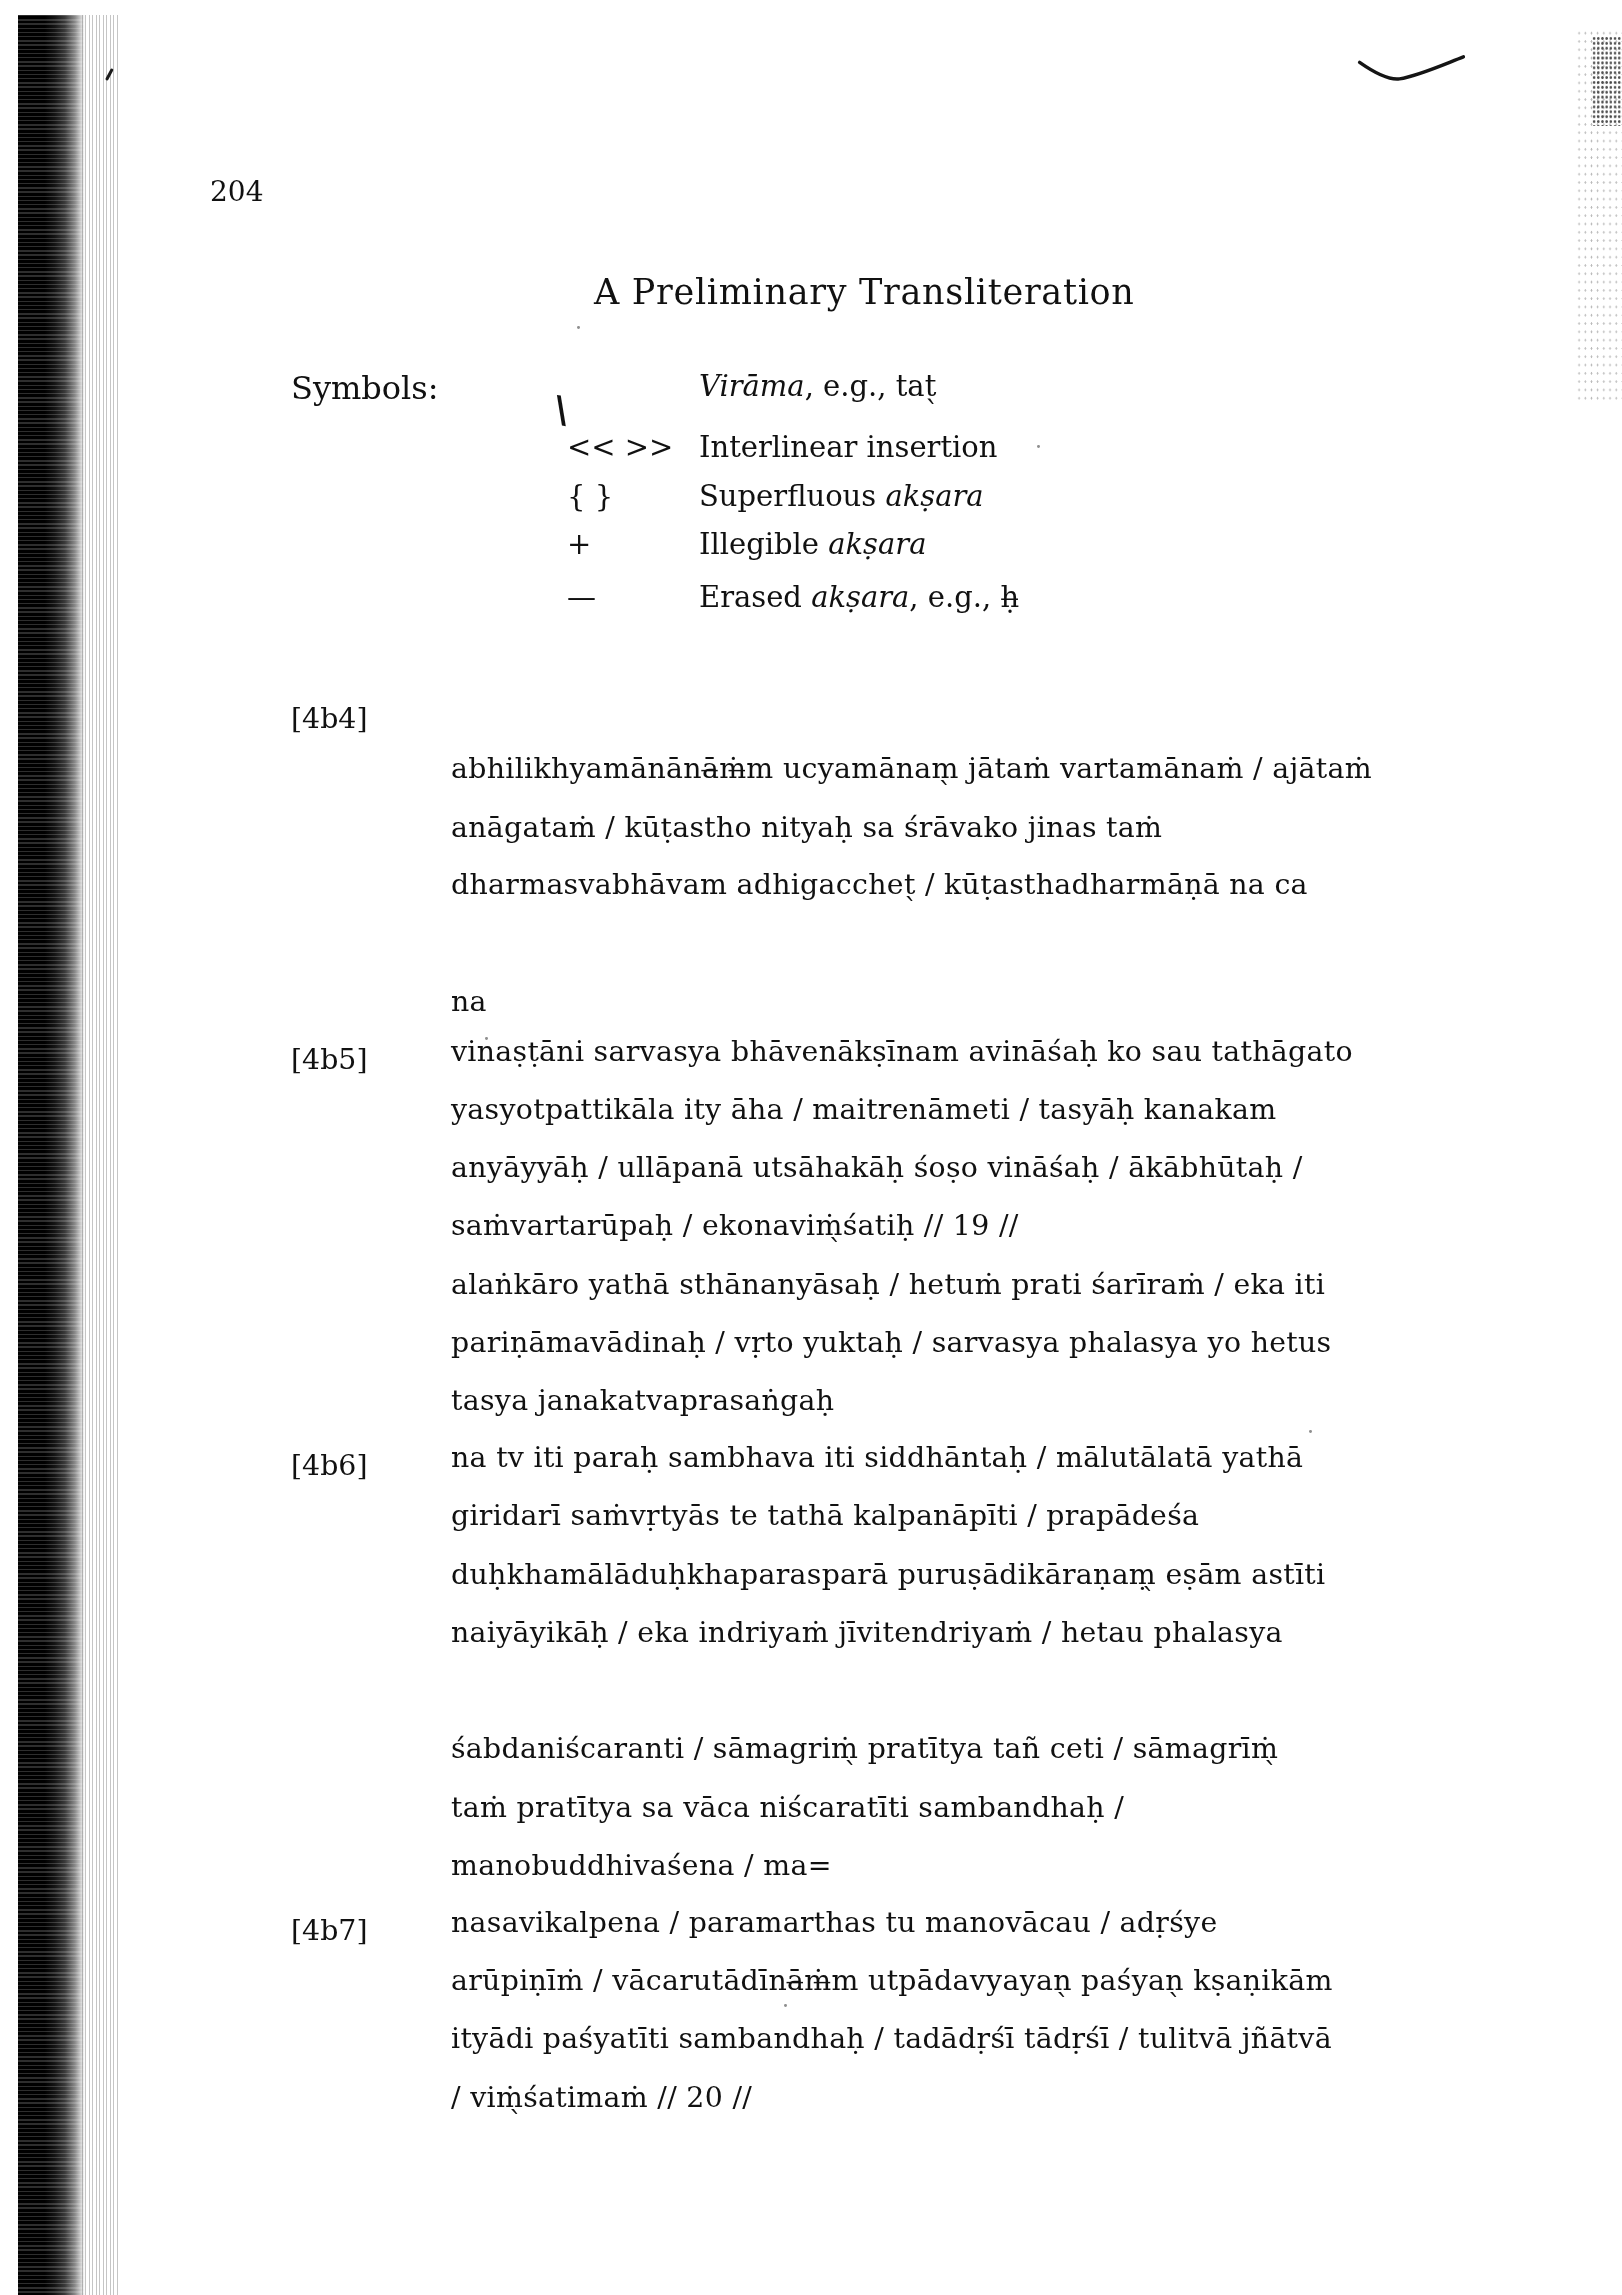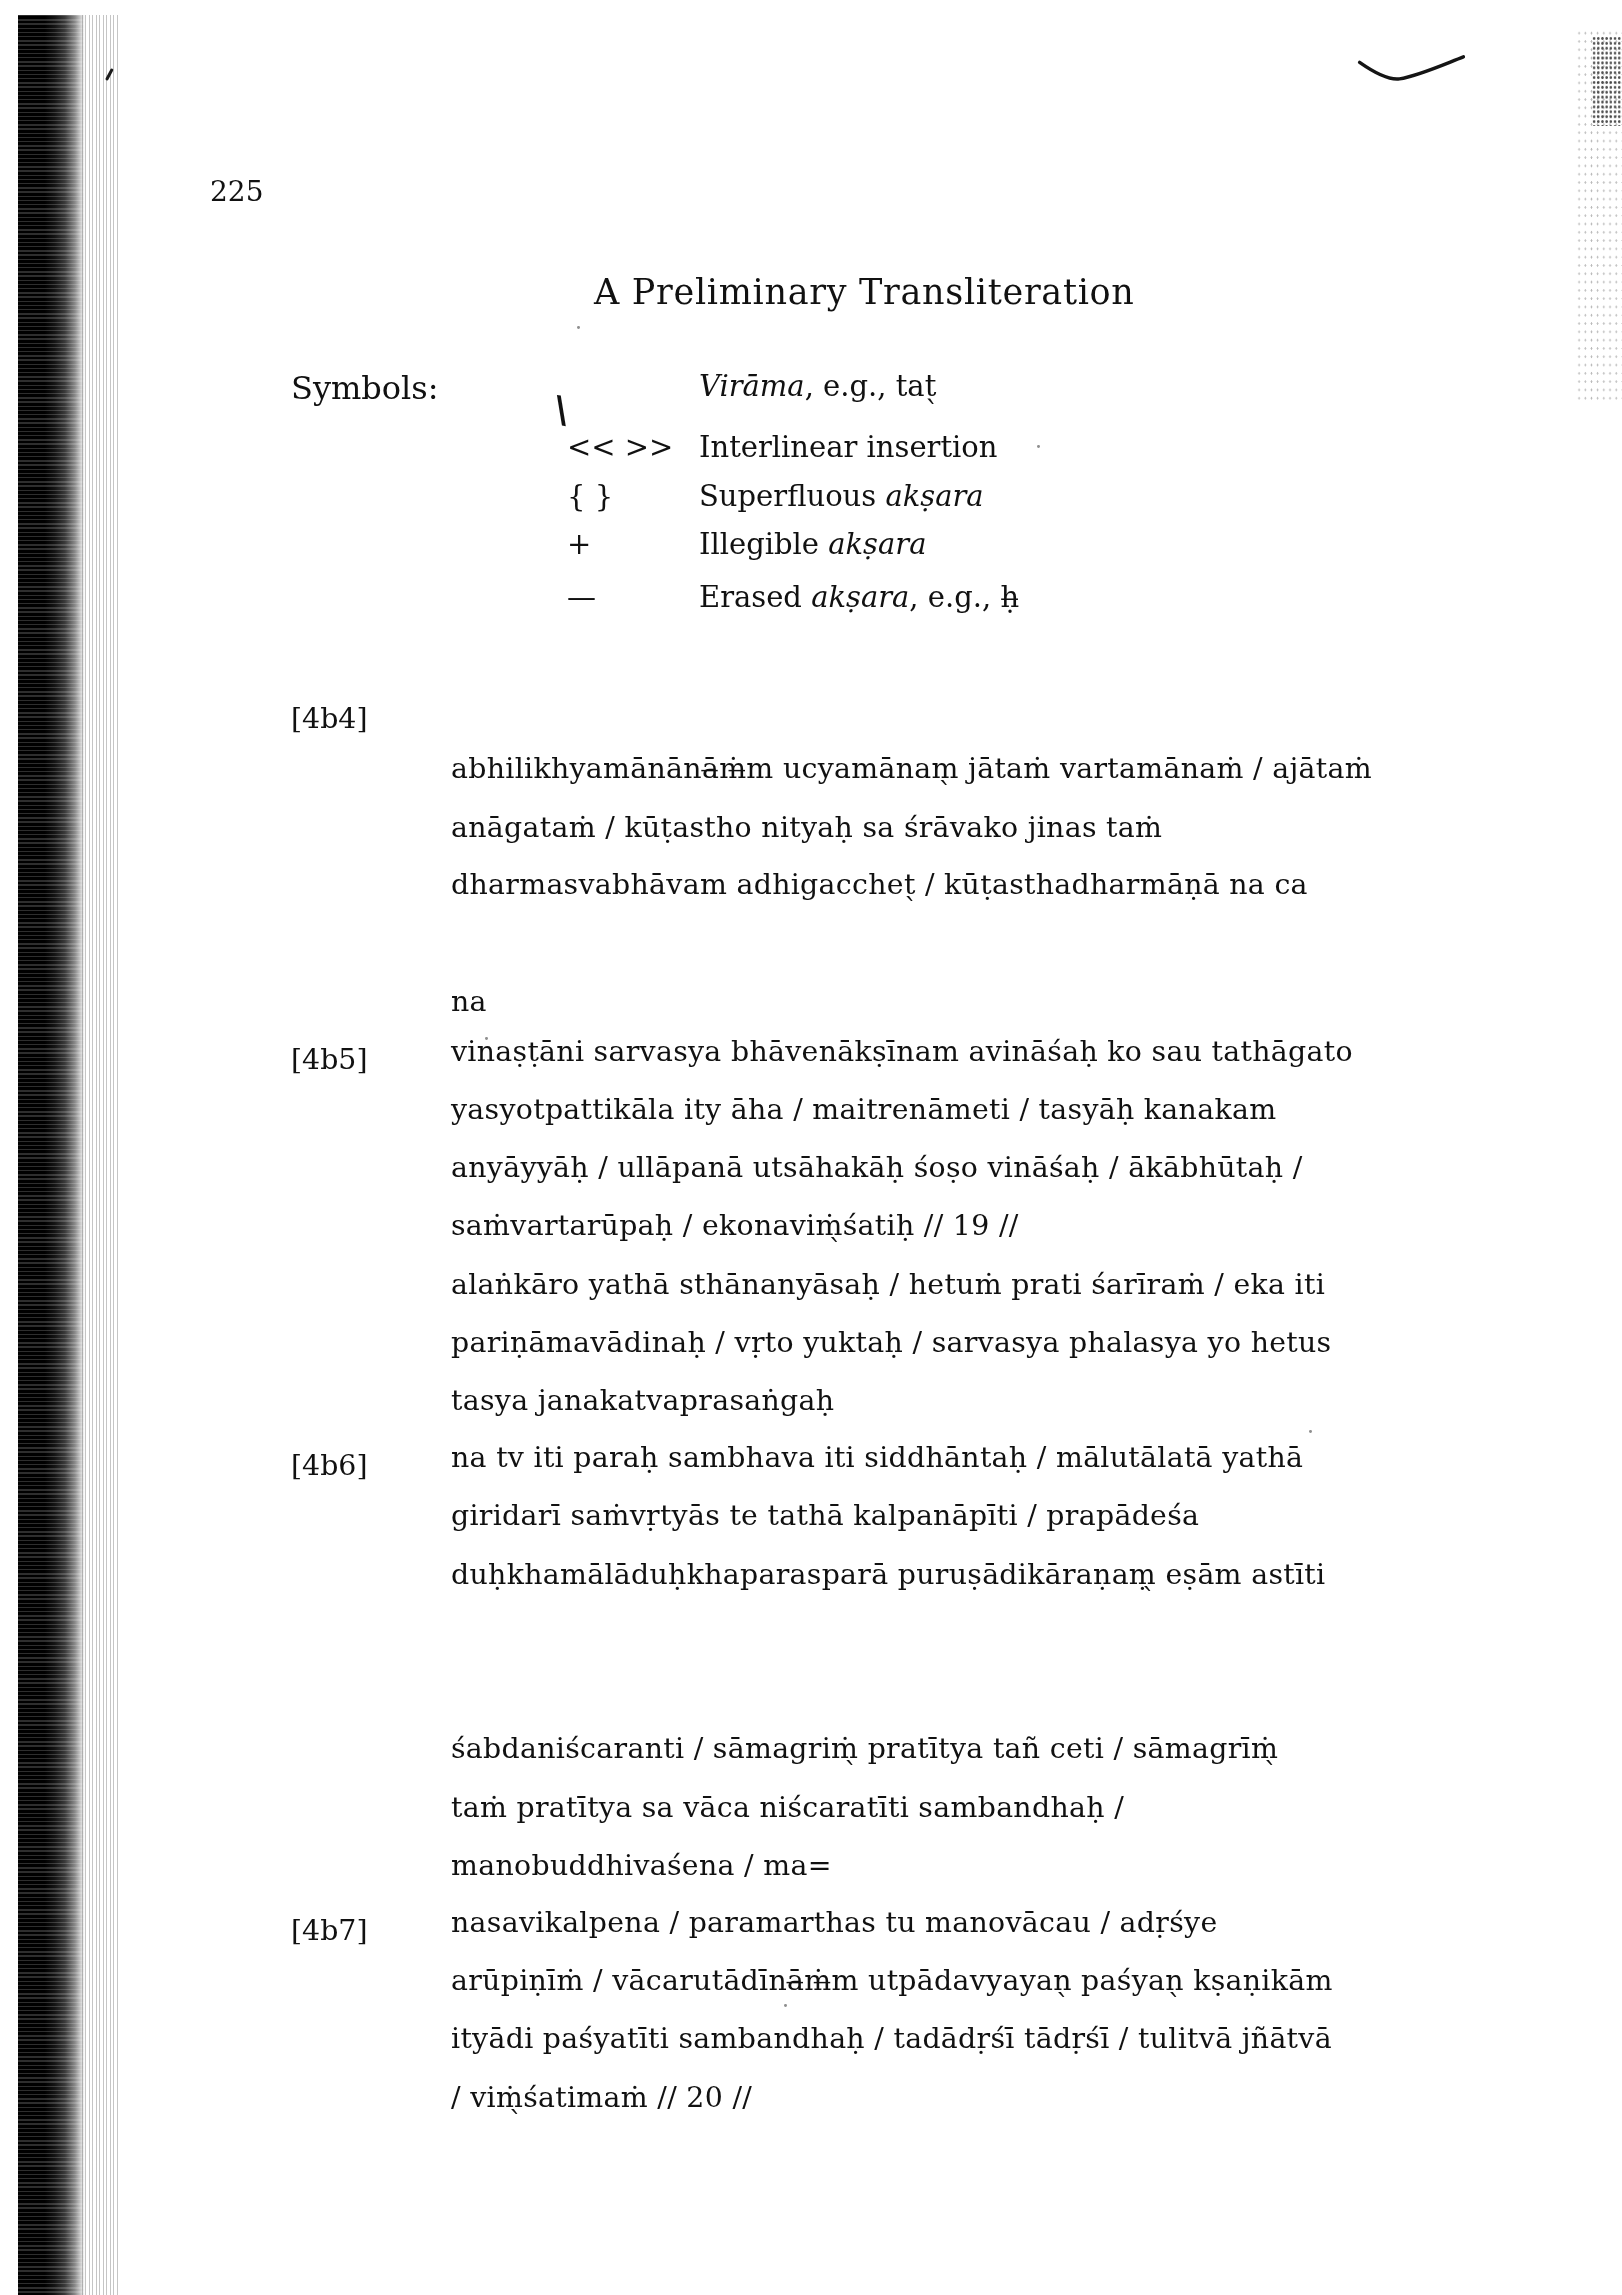--- a/index.html
+++ b/index.html
@@ -73,21 +73,21 @@
   <svg class="swoosh" width="121" height="44" viewBox="0 0 175 64">
     <path d="M12,18 C32,32 55,44 70,42 C96,38 132,22 163,10" fill="none" stroke="#151515" stroke-width="5" stroke-linecap="round"></path>
   </svg>
   <div class="tick"></div>
   <div class="dot" style="left:577px;top:326px"></div>
   <div class="dot" style="left:1037px;top:445px"></div>
   <div class="dot" style="left:485px;top:1037px"></div>
   <div class="dot" style="left:1309px;top:1430px"></div>
   <div class="dot" style="left:784px;top:2004px"></div>
 
-  <div class="pagenum">225</div>
+  <div class="pagenum">204</div>
   <h1 class="title">A Preliminary Transliteration</h1>
 
   <div class="symlabel">Symbols:</div>
   <div class="sym-virama">\</div>
 
   <div class="symrow" style="top:369px">
     <span class="symcol"></span><span></span><span class="it">Virāma</span><span>, e.g., tat̖</span>
   </div>
   <div class="symrow" style="top:430px">
     <span class="symcol">&lt;&lt; &gt;&gt;</span><span>Interlinear insertion</span><span class="it"></span><span></span>
@@ -114,20 +114,21 @@
   <div class="ln" style="top:1151px">anyāyyāḥ / ullāpanā utsāhakāḥ śoṣo vināśaḥ / ākābhūtaḥ /</div>
   <div class="ln" style="top:1209px">saṁvartarūpaḥ / ekonaviṁ̖śatiḥ // 19 //</div>
   <div class="ln" style="top:1268px">alaṅkāro yathā sthānanyāsaḥ / hetuṁ prati śarīraṁ / eka iti</div>
   <div class="ln" style="top:1326px">pariṇāmavādinaḥ / vṛto yuktaḥ / sarvasya phalasya yo hetus</div>
   <div class="ln" style="top:1384px">tasya janakatvaprasaṅgaḥ</div>
 
   <div class="lbl" style="top:1441px">[4b6]</div>
   <div class="ln" style="top:1441px">na tv iti paraḥ sambhava iti siddhāntaḥ / mālutālatā yathā</div>
   <div class="ln" style="top:1499px">giridarī saṁvṛtyās te tathā kalpanāpīti / prapādeśa</div>
   <div class="ln" style="top:1558px">duḥkhamālāduḥkhaparasparā puruṣādikāraṇaṃ̖ eṣām astīti</div>
+  <div class="ln" style="top:1616px">naiyāyikāḥ / eka indriyaṁ jīvitendriyaṁ / hetau phalasya</div>
   <div class="ln" style="top:1732px">śabdaniścaranti / sāmagriṁ̖ pratītya tañ ceti / sāmagrīṁ̖</div>
   <div class="ln" style="top:1791px">taṁ pratītya sa vāca niścaratīti sambandhaḥ /</div>
   <div class="ln" style="top:1849px">manobuddhivaśena / ma=</div>
 
   <div class="lbl" style="top:1906px">[4b7]</div>
   <div class="ln" style="top:1906px">nasavikalpena / paramarthas tu manovācau / adṛśye</div>
   <div class="ln" style="top:1964px">arūpiṇīṁ / vācarutādīnā̶ṁ̶m utpādavyayan̖ paśyan̖ kṣaṇikām</div>
   <div class="ln" style="top:2022px">ityādi paśyatīti sambandhaḥ / tadādṛśī tādṛśī / tulitvā jñātvā</div>
   <div class="ln" style="top:2081px">/ viṁ̖śatimaṁ // 20 //</div>
 

